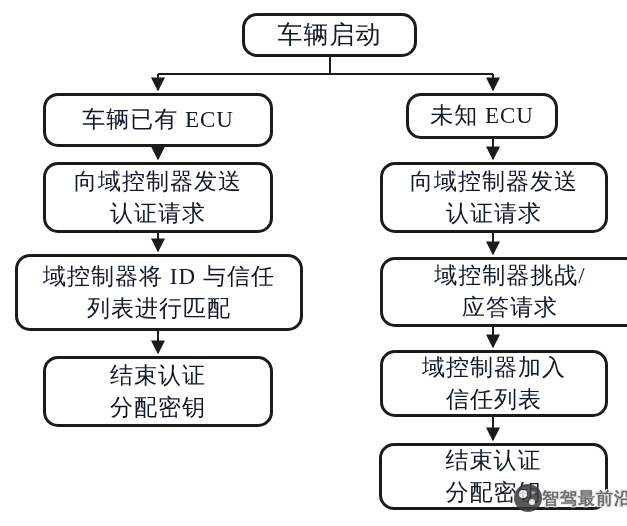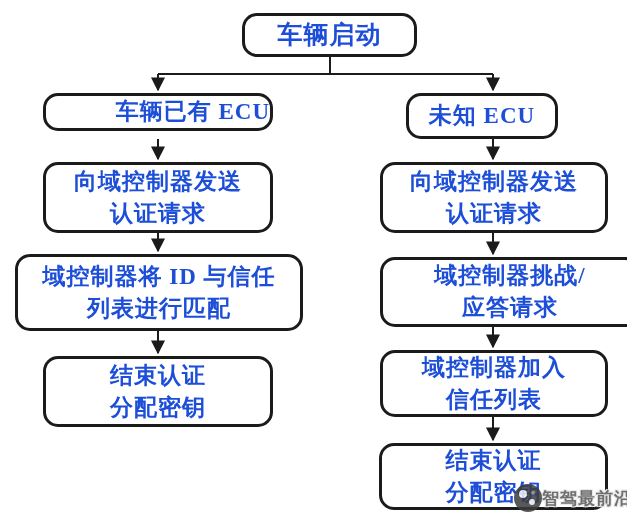--- a/index.html
+++ b/index.html
@@ -28,22 +28,22 @@
     border: 3px solid #1b1b1b;
     border-radius: 15px;
     display: flex;
     align-items: center;
     justify-content: center;
     text-align: center;
     z-index: 2;
   }
   .node .label {
     font-family: "Liberation Serif", "Liberation Sans", serif;
-    font-weight: bold;
-    color: #1d4ed8;
+    font-weight: normal;
+    color: #0f172a;
     font-size: 23px;
     line-height: 1.38;
     white-space: pre-line;
     letter-spacing: 1px;
   }
   .node.start .label { font-size: 25px; }
   .watermark {
     position: absolute;
     left: 512px;
     top: 482px;
@@ -95,21 +95,21 @@
     <path d="M493,139 L493,159" stroke="#1b1b1b" stroke-width="2" fill="none" marker-end="url(#arrow)"></path>
     <path d="M493,233 L493,254" stroke="#1b1b1b" stroke-width="2" fill="none" marker-end="url(#arrow)"></path>
     <path d="M493,327 L493,347" stroke="#1b1b1b" stroke-width="2" fill="none" marker-end="url(#arrow)"></path>
     <path d="M493,417 L493,440" stroke="#1b1b1b" stroke-width="2" fill="none" marker-end="url(#arrow)"></path>
   </svg>
 
   <div class="node start" style="left:242px; top:13px; width:175px; height:44px;">
     <span class="label">车辆启动</span>
   </div>
 
-  <div class="node" style="left:43px; top:93px; width:230px; height:38px;justify-content:flex-end;">
+  <div class="node" style="left:43px; top:93px; width:230px; height:54px;">
     <span class="label">车辆已有 ECU</span>
   </div>
   <div class="node" style="left:406px; top:93px; width:152px; height:46px;text-align:center;">
     <span class="label">未知 ECU</span>
   </div>
 
   <div class="node" style="left:43px; top:162px; width:230px; height:71px;">
     <span class="label">向域控制器发送
 认证请求</span>
   </div>

